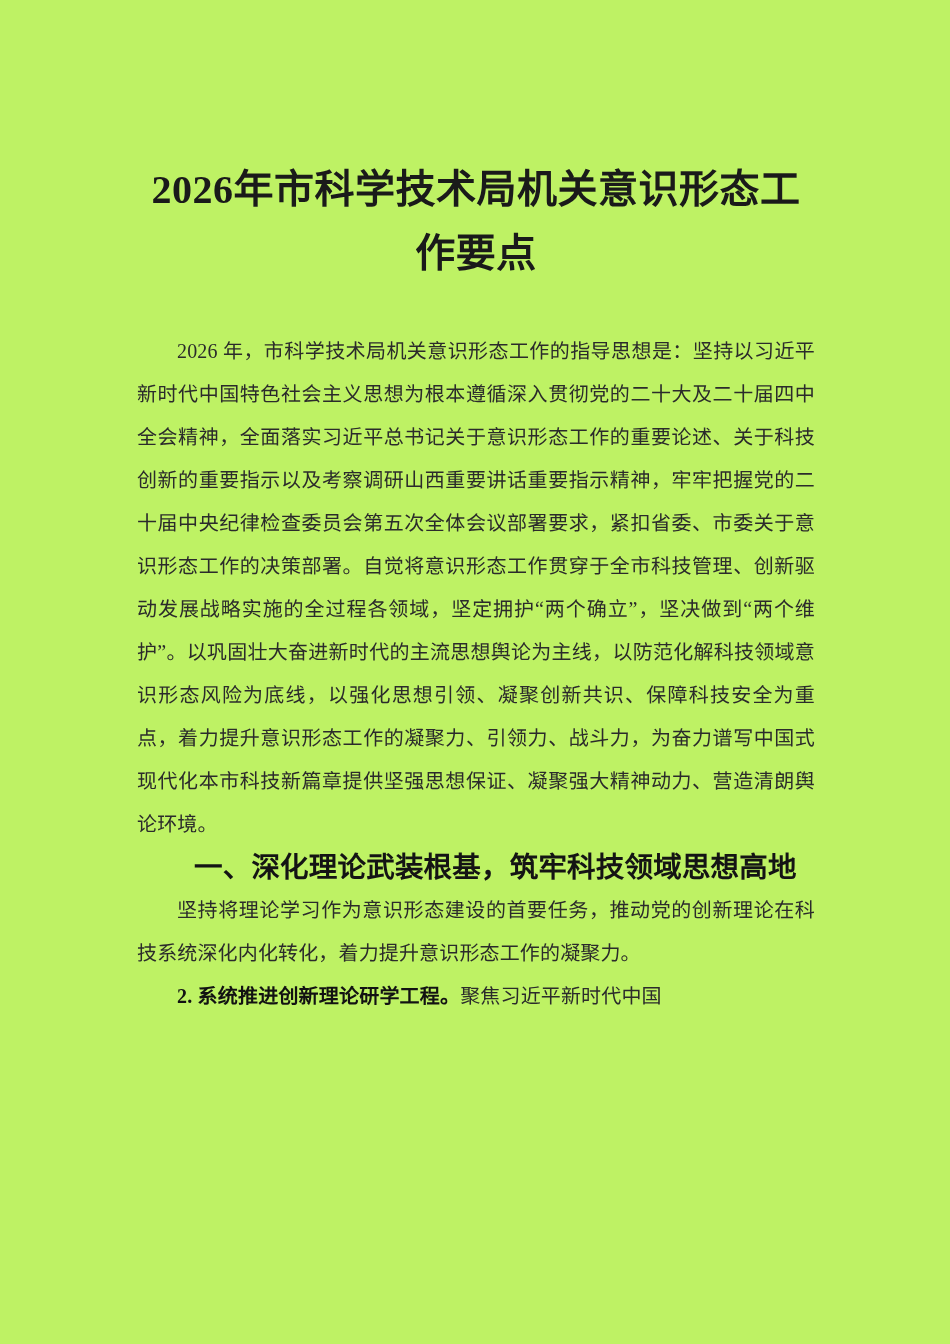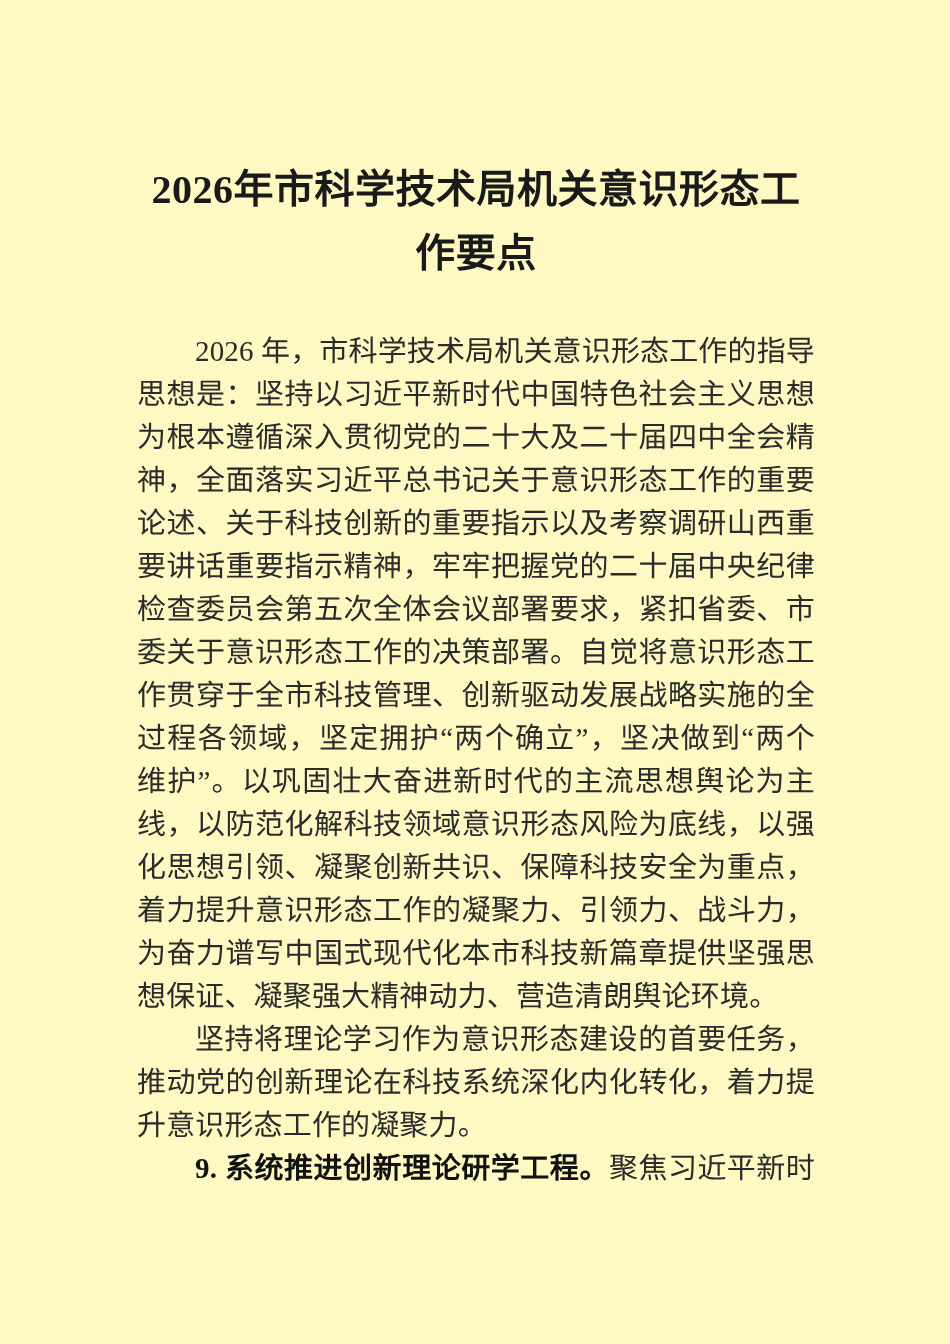--- a/index.html
+++ b/index.html
@@ -7,21 +7,21 @@
     margin: 0;
     padding: 0;
     background: #ffffff;
   }
 
   .page {
     position: relative;
     width: 950px;
     height: 1344px;
     margin: 0 auto;
-    background: #fef9c3;
+    background: #bef264;
     box-sizing: border-box;
     overflow: hidden;
     font-family: "Liberation Serif", "DejaVu Serif", serif;
     color: #231f20;
     -webkit-font-smoothing: antialiased;
   }
 
   .page-body {
     position: absolute;
     left: 137px;
@@ -45,21 +45,21 @@
 
   
   .title-gap {
     height: 44px;
   }
 
   
   .para {
     margin: 0;
     font-family: "Liberation Serif", "DejaVu Serif", serif;
-    font-size: 29px;
+    font-size: 20px;
     line-height: 43px;
     text-align: justify;
     text-justify: inter-ideograph;
     text-indent: 2em;
     color: #2b2b2b;
     letter-spacing: 0.15px;
     font-weight: 400;
   }
 
   
@@ -94,19 +94,20 @@
 
 <div class="page">
   <div class="page-body">
 
     <h1 class="doc-title">2026年市科学技术局机关意识形态工作要点</h1>
 
     <div class="title-gap"></div>
 
     <p class="para">2026 年，市科学技术局机关意识形态工作的指导思想是：坚持以习近平新时代中国特色社会主义思想为根本遵循深入贯彻党的二十大及二十届四中全会精神，全面落实习近平总书记关于意识形态工作的重要论述、关于科技创新的重要指示以及考察调研山西重要讲话重要指示精神，牢牢把握党的二十届中央纪律检查委员会第五次全体会议部署要求，紧扣省委、市委关于意识形态工作的决策部署。自觉将意识形态工作贯穿于全市科技管理、创新驱动发展战略实施的全过程各领域，坚定拥护“两个确立”，坚决做到“两个维护”。以巩固壮大奋进新时代的主流思想舆论为主线，以防范化解科技领域意识形态风险为底线，以强化思想引领、凝聚创新共识、保障科技安全为重点，着力提升意识形态工作的凝聚力、引领力、战斗力，为奋力谱写中国式现代化本市科技新篇章提供坚强思想保证、凝聚强大精神动力、营造清朗舆论环境。</p>
 
+    <h2 class="heading-1">一、深化理论武装根基，筑牢科技领域思想高地</h2>
 
     <p class="para">坚持将理论学习作为意识形态建设的首要任务，推动党的创新理论在科技系统深化内化转化，着力提升意识形态工作的凝聚力。</p>
 
-    <p class="para clip-last"><span class="lead-bold">9. 系统推进创新理论研学工程。</span><span>聚焦习近平新时代中国</span></p>
+    <p class="para clip-last"><span class="lead-bold">2. 系统推进创新理论研学工程。</span><span>聚焦习近平新时代中国</span></p>
 
   </div>
 </div>
 
 </body></html>

